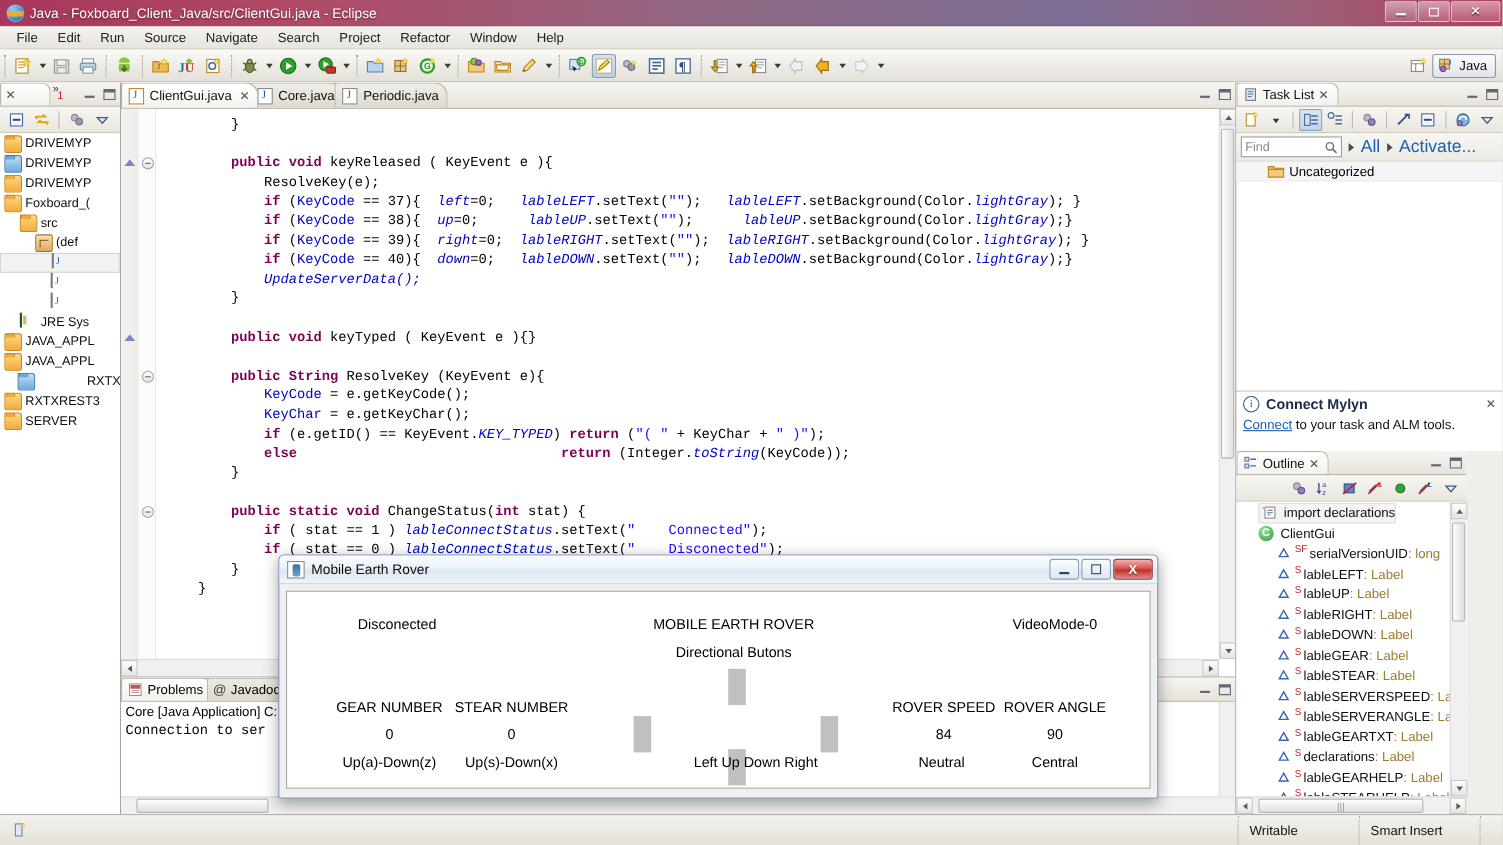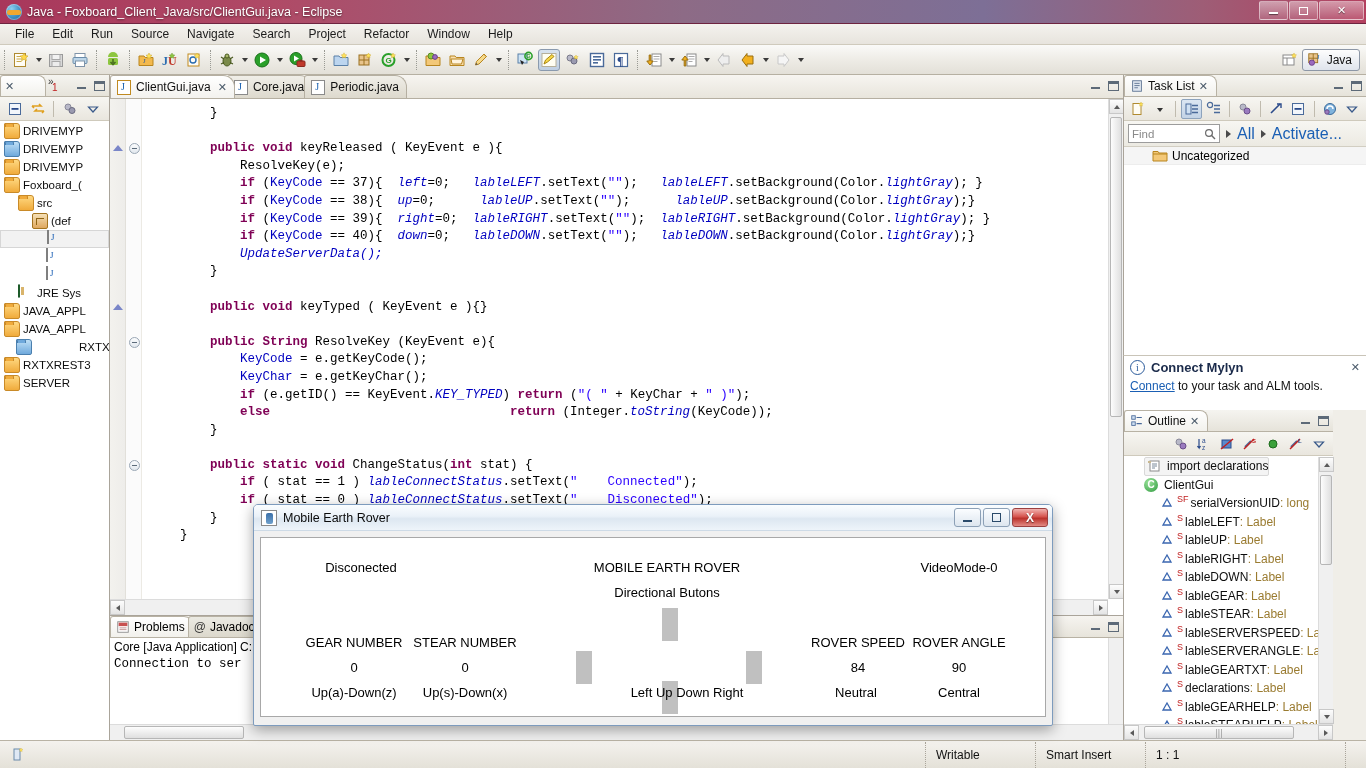--- a/index.html
+++ b/index.html
@@ -1116,21 +1116,20 @@
   <div id="statusbar">
     <div style="width:36px;display:flex;align-items:center;justify-content:center;">
       <svg width="16" height="16" viewBox="0 0 16 16">
           <rect x="4" y="2" width="6" height="11" fill="#dfe8f4" stroke="#6a8aaa"></rect>
           <path d="M11 1 l.6 1.2 1.3.2 -.95.9 .22 1.3 -1.17-.6 -1.17.6 .22-1.3 -.95-.9 1.3-.2z" fill="#ffe35a" stroke="#c9a42a" stroke-width=".3"></path>
         </svg>
     </div>
     <div class="sb-spacer"></div>
     <div class="sb-cell" style="width:110px;">Writable</div>
     <div class="sb-cell" style="width:110px;">Smart Insert</div>
-    <div class="sb-cell" style="width:200px;">1 : 1</div>
     <div class="sb-cell" style="width:14px;border-left:1px dotted #a9a49a;"></div>
   </div>
 
   <div id="rover">
     <div class="rv-title">
       <div class="rv-ic"></div>
       <div class="rv-title-text">Mobile Earth Rover</div>
       <div class="rv-btns">
         <div class="rv-btn">
             <div class="mn"></div>

